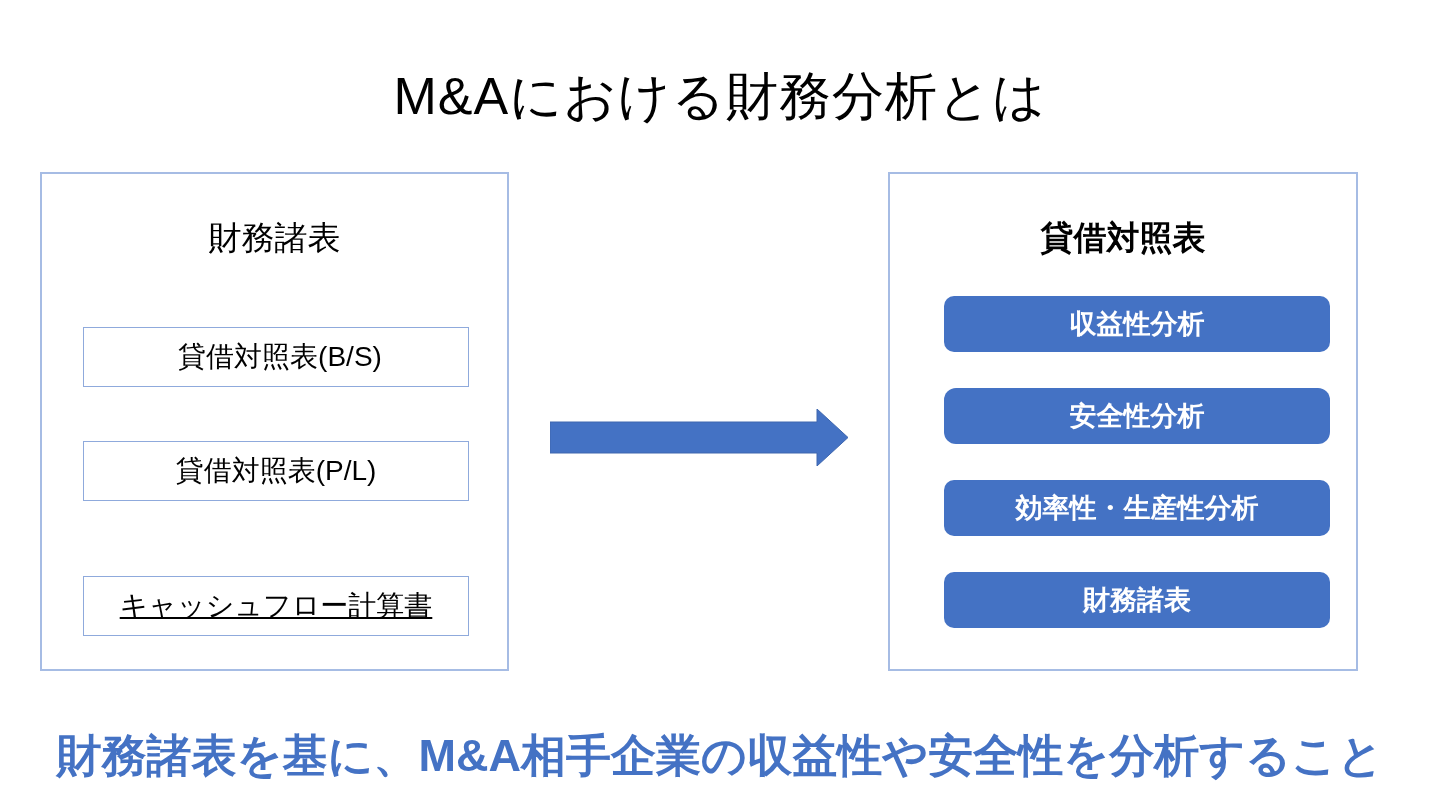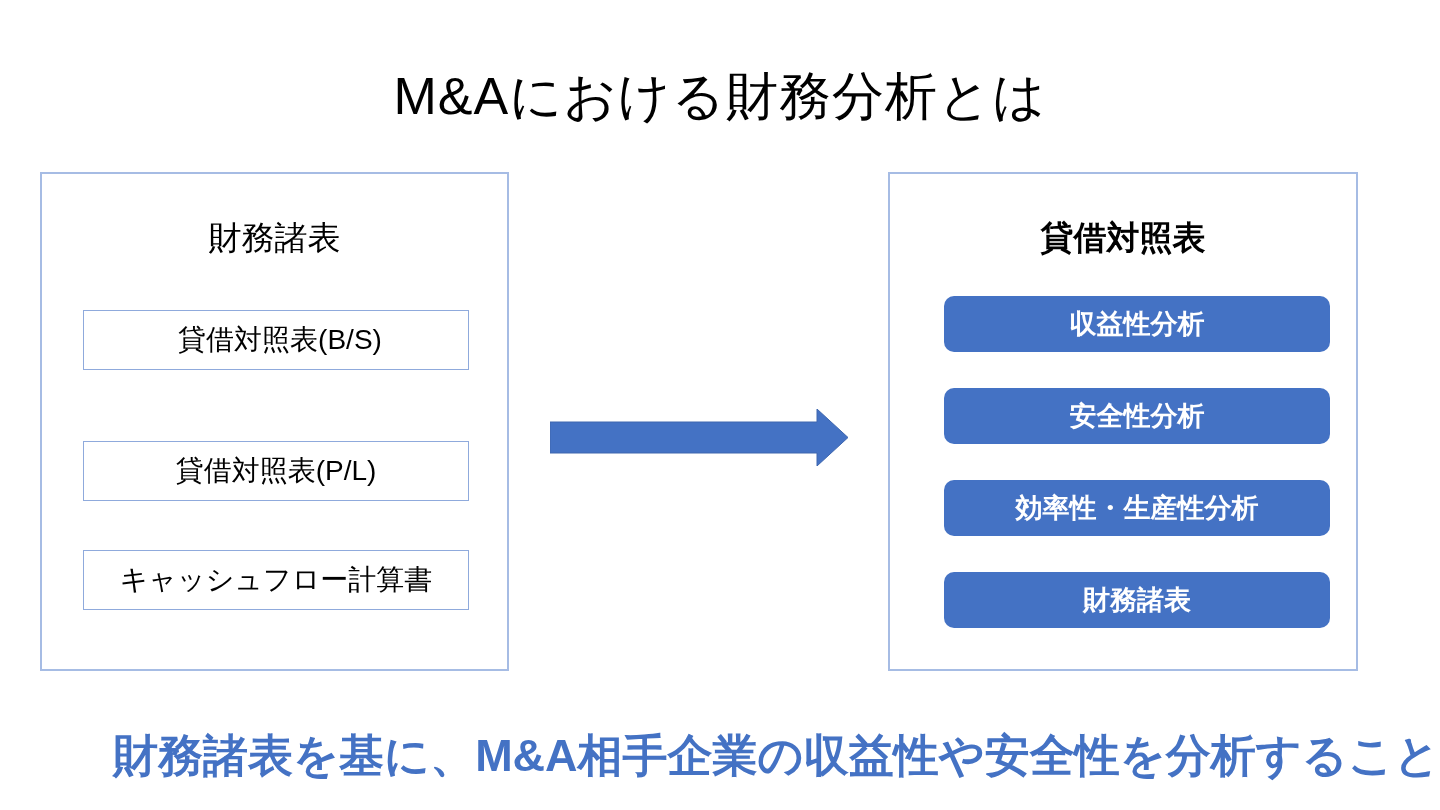--- a/index.html
+++ b/index.html
@@ -57,55 +57,55 @@
     border: 1px solid var(--item-border, #8faadc);
     background: #ffffff;
     box-sizing: border-box;
     display: flex;
     align-items: center;
     justify-content: center;
     font-size: 28px;
     color: var(--title-text, #000000);
     white-space: nowrap;
   }
-  .statement-item.pos-0 { top: 136px; padding-left: 8px; }
+  .statement-item.pos-0 { top: 153px; padding-left: 8px; }
   .statement-item.pos-1 { top: 267px; }
-  .statement-item.pos-2 { top: 376px; }
+  .statement-item.pos-2 { top: 402px; text-decoration: underline; }
   .analysis-pill {
     position: absolute;
     left: 54px;
     width: 386px;
     height: 56px;
     background: var(--accent-blue, #4472c4);
     border-radius: 10px;
     display: flex;
     align-items: center;
     justify-content: center;
     font-size: 27px;
     font-weight: 700;
     color: var(--pill-text, #ffffff);
     white-space: nowrap;
   }
   .analysis-pill.pos-0 { top: 122px; }
-  .analysis-pill.pos-1 { top: 214px; }
+  .analysis-pill.pos-1 { top: 214px; border-radius: 12px; }
   .analysis-pill.pos-2 { top: 306px; }
   .analysis-pill.pos-3 { top: 398px; }
   .flow-arrow {
     position: absolute;
     left: 550px;
     top: 385px;
     width: 298px;
     height: 57px;
   }
   .footer-text {
     position: absolute;
     left: 0;
     top: 702px;
     width: 1440px;
-    text-align: right;
+    text-align: center;
     font-size: 45px;
     font-weight: 800;
     color: var(--accent-blue, #4472c4);
     letter-spacing: 0px;
     white-space: nowrap;
   }
 </style>
 </head>
 <body>
 

